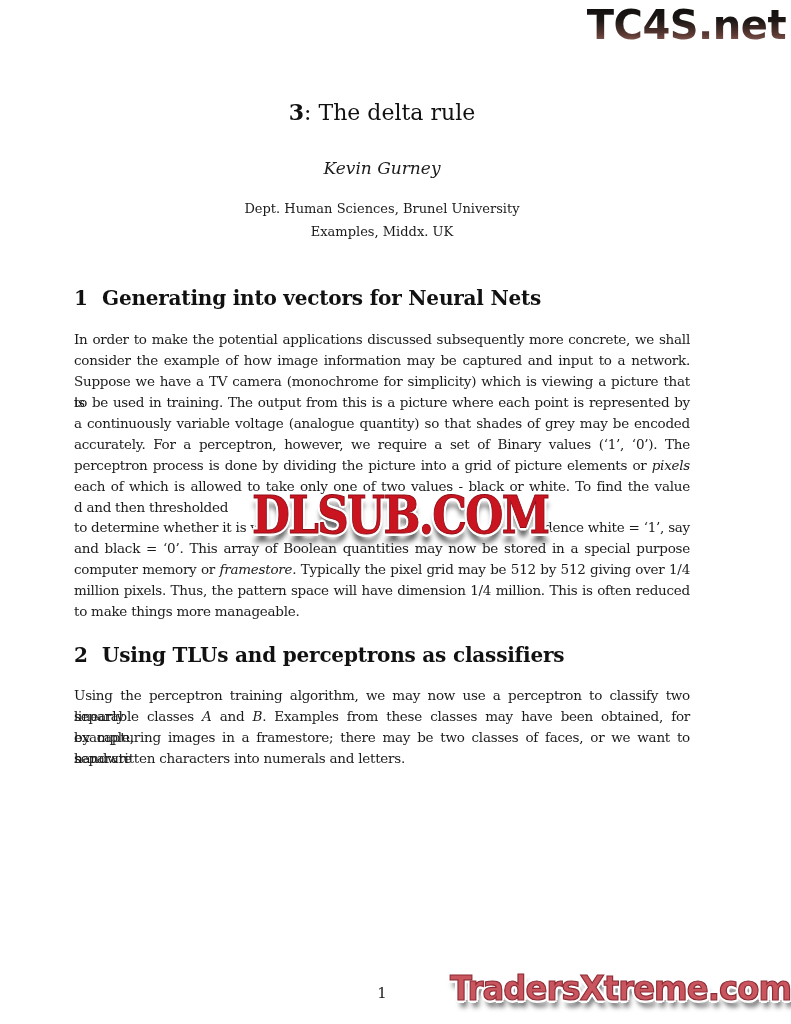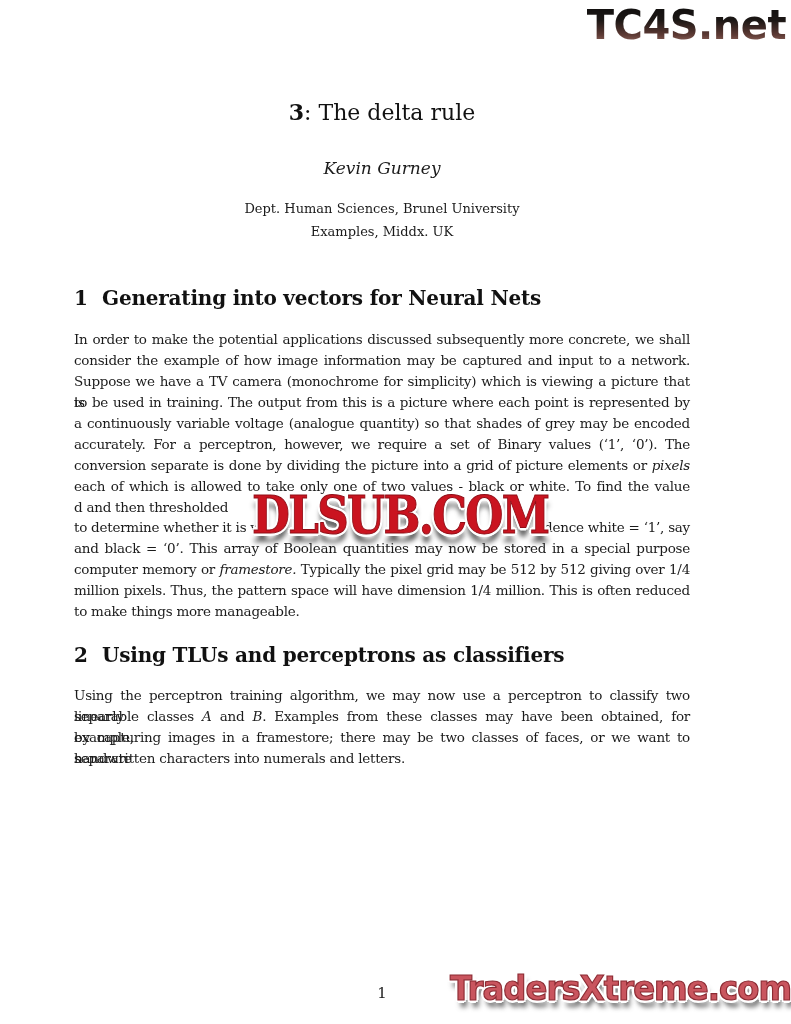--- a/index.html
+++ b/index.html
@@ -89,21 +89,21 @@
 
   <h2 class="sec sec1"><span class="secnum">1</span><span>Generating into vectors for Neural Nets</span></h2>
 
   <div class="par par1">
       <div class="line"><span>In order to make the potential applications discussed subsequently more concrete, we shall</span></div>
       <div class="line"><span>consider the example of how image information may be captured and input to a network.</span></div>
       <div class="line"><span>Suppose we have a TV camera (monochrome for simplicity) which is viewing a picture that is</span></div>
       <div class="line"><span>to be used in training. The output from this is a picture where each point is represented by</span></div>
       <div class="line"><span>a continuously variable voltage (analogue quantity) so that shades of grey may be encoded</span></div>
       <div class="line"><span>accurately.  For a perceptron, however, we require a set of Binary values (‘1’, ‘0’).  The</span></div>
-      <div class="line"><span>conversion separate is done by dividing the picture into a grid of picture elements or </span><span class="it">pixels</span></div>
+      <div class="line"><span>perceptron process is done by dividing the picture into a grid of picture elements or </span><span class="it">pixels</span></div>
       <div class="line"><span>each of which is allowed to take only one of two values - black or white. To find the value</span></div>
       <div class="line split">
         <span><span>d and then thresholded</span></span>
       </div>
       <div class="line split">
         <span><span>to determine whether it is w</span></span>
         <span><span>ndence white = ‘1’, say</span></span>
       </div>
       <div class="line"><span>and black = ‘0’. This array of Boolean quantities may now be stored in a special purpose</span></div>
       <div class="line"><span>computer memory or </span><span class="it">framestore.</span><span> Typically the pixel grid may be 512 by 512 giving over 1/4</span></div>

